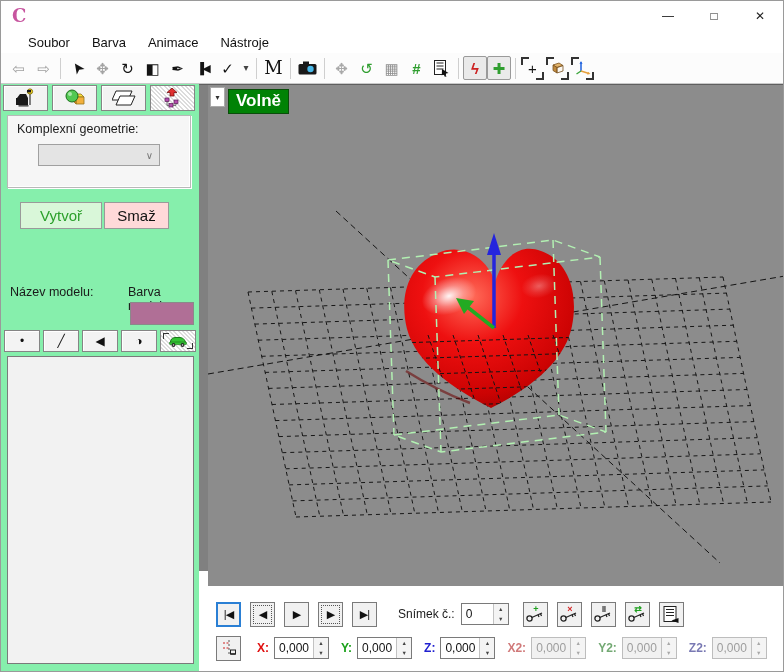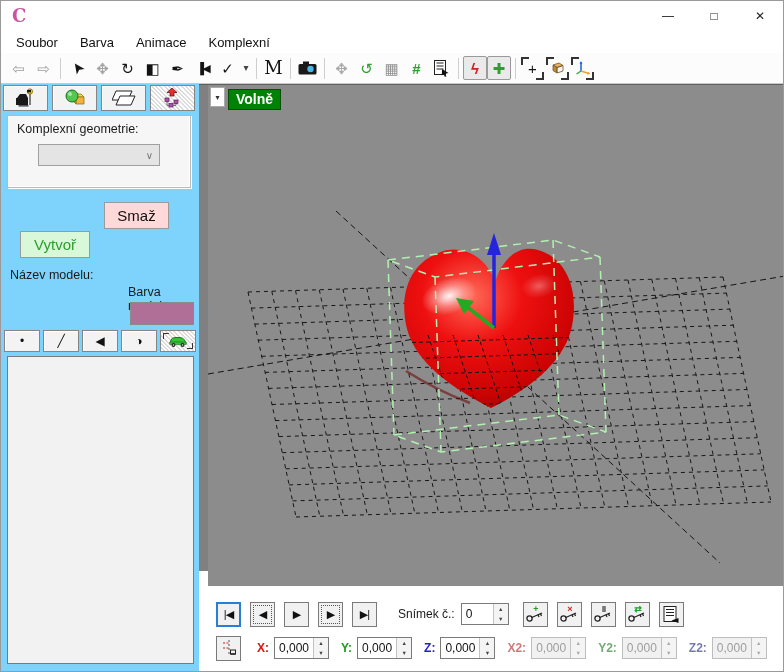--- a/index.html
+++ b/index.html
@@ -4,64 +4,64 @@
 <style>
   html,body{margin:0;padding:0;background:#d8d8d8;font-family:"Liberation Sans",sans-serif;}
   .window{position:relative;width:784px;height:672px;background:#ffffff;border:1px solid #9a9a9a;box-sizing:border-box;overflow:hidden;}
   
   .titlebar{height:30px;display:flex;align-items:center;background:#fff;}
   .logo{font-family:"DejaVu Serif",serif;font-size:18px;font-weight:bold;color:#c7559f;margin:0 9px 0 11px;line-height:1;}
   .title-text{font-size:12.5px;color:#1a1a1a;white-space:nowrap;}
   .win-controls{margin-left:auto;display:flex;height:100%;}
   .wc{width:46px;display:flex;align-items:center;justify-content:center;font-size:12px;color:#222;cursor:default;}
   
-  .menubar{height:22px;display:flex;align-items:center;background:#fff;padding-left:4px;}
+  .menubar{height:22px;display:flex;align-items:center;background:#fff;padding-left:16px;}
   .menu-item{font-size:13px;color:#111;padding:2px 11px;cursor:default;}
   
   .toolbar{height:31px;display:flex;align-items:center;background:#fcfcfc;padding-left:5px;border-bottom:1px solid #c9c9c9;box-sizing:border-box;}
   .tb-btn{width:25px;height:25px;display:flex;align-items:center;justify-content:center;font-size:15px;line-height:1;position:relative;border-radius:2px;}
   .tb-btn.narrow{width:12px;font-size:10px;}
   .tb-btn.small span{font-size:11px;letter-spacing:-2px;}
   .tb-btn.serif span{font-family:"DejaVu Serif",serif;font-size:18px;font-weight:500;}
   .tb-btn.bold span{font-weight:bold;}
   .tb-btn.boxed{border:1px solid #9a9a9a;background:#eaeaea;width:22px;height:22px;}
   .tb-btn.bracket::before{content:"";position:absolute;left:1px;top:1px;width:6px;height:6px;border-left:2px solid #333;border-top:2px solid #333;}
   .tb-btn.bracket::after{content:"";position:absolute;right:1px;bottom:1px;width:6px;height:6px;border-right:2px solid #333;border-bottom:2px solid #333;}
   .rot-nw span{display:inline-block;transform:rotate(-125deg);}
   .tb-sep{width:1px;height:21px;background:#cfcfcf;margin:0 4px;}
   
   .content{position:relative;width:784px;height:588px;background:#fff;}
-  .left-panel{position:absolute;left:0;top:0;width:198px;height:588px;background:#7dd3fc;}
+  .left-panel{position:absolute;left:0;top:0;width:198px;height:588px;background:#86efac;}
   .splitter{position:absolute;left:198px;top:0;width:9px;height:487px;background:#808080;border-top:1px solid #5f5f5f;box-sizing:border-box;cursor:ew-resize;}
   .viewport{position:absolute;left:207px;top:0;width:577px;height:502px;border-top:1px solid #5f5f5f;box-sizing:border-box;overflow:hidden;}
   
   .tabstrip{position:absolute;left:2px;top:1px;display:flex;gap:4px;}
   .ptab{width:45px;height:26px;display:flex;align-items:center;justify-content:center;background:#f3f3f3;border:1px solid #858585;box-shadow:inset 1px 1px 0 #fff;box-sizing:border-box;}
   .ptab.selected{background:repeating-linear-gradient(45deg,#ffffff 0 1.5px,#dcdcdc 1.5px 3px);box-shadow:none;}
   .groupbox{position:absolute;left:6px;top:31px;width:184px;height:73px;background:#f6f6f6;border:1px solid #b8b8b8;box-shadow:inset -1px -1px 0 #fff, 1px 1px 0 #fff;box-sizing:border-box;}
   .gb-label{font-size:12.5px;color:#1a1a1a;margin:6px 0 0 9px;}
   .combo{position:absolute;left:30px;top:28px;width:122px;height:22px;background:#e4e4e4;border:1px solid #a0a0a0;box-sizing:border-box;display:flex;align-items:center;justify-content:flex-end;}
   .combo-chevron{font-size:10px;color:#777;margin-right:6px;}
   .btn{position:absolute;top:118px;height:27px;font-family:"Liberation Sans",sans-serif;font-size:15px;border:1px solid #9a9a9a;cursor:default;}
-  .btn.create{left:19px;width:70px;background:#d9f7d9;color:#2ca02c;margin-top:29px;}
+  .btn.create{left:19px;width:82px;background:#d9f7d9;color:#2ca02c;}
   .btn.delete{left:103px;width:65px;background:#ffd9d9;color:#111;}
   .lbl{position:absolute;font-size:12.5px;color:#1a1a1a;}
-  .name-lbl{left:9px;top:184px;}
+  .name-lbl{left:9px;top:201px;}
   .color-lbl{left:127px;top:201px;}
   .name-input{position:absolute;left:6px;top:219px;width:112px;height:18px;border:1px solid #555;font-size:12.5px;font-family:"Liberation Sans",sans-serif;padding:0 0 0 3px;}
   .swatch{position:absolute;left:129px;top:218px;width:64px;height:23px;border:1px solid #8a8a8a;box-sizing:border-box;}
   .minitabs{position:absolute;left:3px;top:246px;display:flex;gap:3px;}
   .mtab{width:36px;height:22px;display:flex;align-items:center;justify-content:center;background:#f3f3f3;border:1px solid #858585;box-shadow:inset 1px 1px 0 #fff;box-sizing:border-box;font-size:12px;color:#111;}
   .mtab.selected{background:repeating-linear-gradient(45deg,#ffffff 0 1.5px,#dcdcdc 1.5px 3px);box-shadow:none;position:relative;}
   .mtab.selected::before{content:"";position:absolute;left:2px;top:2px;width:5px;height:5px;border-left:1.5px solid #333;border-top:1.5px solid #333;}
   .mtab.selected::after{content:"";position:absolute;right:2px;bottom:2px;width:5px;height:5px;border-right:1.5px solid #333;border-bottom:1.5px solid #333;}
   .listbox{position:absolute;left:6px;top:272px;width:187px;height:308px;background:#f2f2f2;border:1px solid #7a7a7a;box-sizing:border-box;}
   
   .vp-drop{position:absolute;left:2px;top:2px;width:15px;height:20px;background:#fff;border:1px solid #aaa;box-sizing:border-box;display:flex;align-items:center;justify-content:center;font-size:8px;color:#333;}
-  .vp-mode{position:absolute;left:20px;top:4px;padding:1px 7px 2px 7px;background:#008205;border:1px solid #0a4d0a;color:#fff;font-size:14px;font-weight:bold;}
+  .vp-mode{position:absolute;left:20px;top:4px;padding:1px 7px 2px 7px;background:#008205;border:1px solid #0a4d0a;color:#fff;font-size:17px;font-weight:bold;}
   
   .bottombar{position:absolute;left:198px;top:502px;width:586px;height:86px;background:#fff;}
   .row1{position:absolute;left:0;top:14px;height:28px;display:flex;align-items:center;}
   .row2{position:absolute;left:0;top:48px;height:28px;display:flex;align-items:center;}
   .pb-btn{width:25px;height:25px;margin-right:9px;display:flex;align-items:center;justify-content:center;background:#f1f1f1;border:1px solid #7a7a7a;box-sizing:border-box;font-size:11px;letter-spacing:-1px;color:#111;}
   .pb-btn.focused{border:2px solid #2a7fd4;}
   .pb-btn.dotted{outline:1px dotted #555;outline-offset:-4px;}
   .anim-label{font-size:12px;color:#1a1a1a;margin:0 6px 0 12px;white-space:nowrap;}
   .spin{display:flex;height:22px;border:1px solid #7a7a7a;background:#fff;box-sizing:border-box;}
   .spin .val{font-size:12px;color:#111;padding:3px 2px 0 4px;box-sizing:border-box;}
@@ -86,21 +86,21 @@
       <span class="wc">—</span>
       <span class="wc">□</span>
       <span class="wc">✕</span>
     </div>
   </div>
 
   <div class="menubar" id="menubar">
       <div class="menu-item">Soubor</div>
       <div class="menu-item">Barva</div>
       <div class="menu-item">Animace</div>
-      <div class="menu-item">Komplexní</div>
+      <div class="menu-item">Nástroje</div>
     </div>
 
   <div class="toolbar" id="toolbar">
       <div class="tb-btn">
         <span style="color: rgb(158, 158, 158);">⇦</span>
       </div>
       <div class="tb-btn">
         <span style="color: rgb(158, 158, 158);">⇨</span>
       </div>
       <div class="tb-sep"></div>

